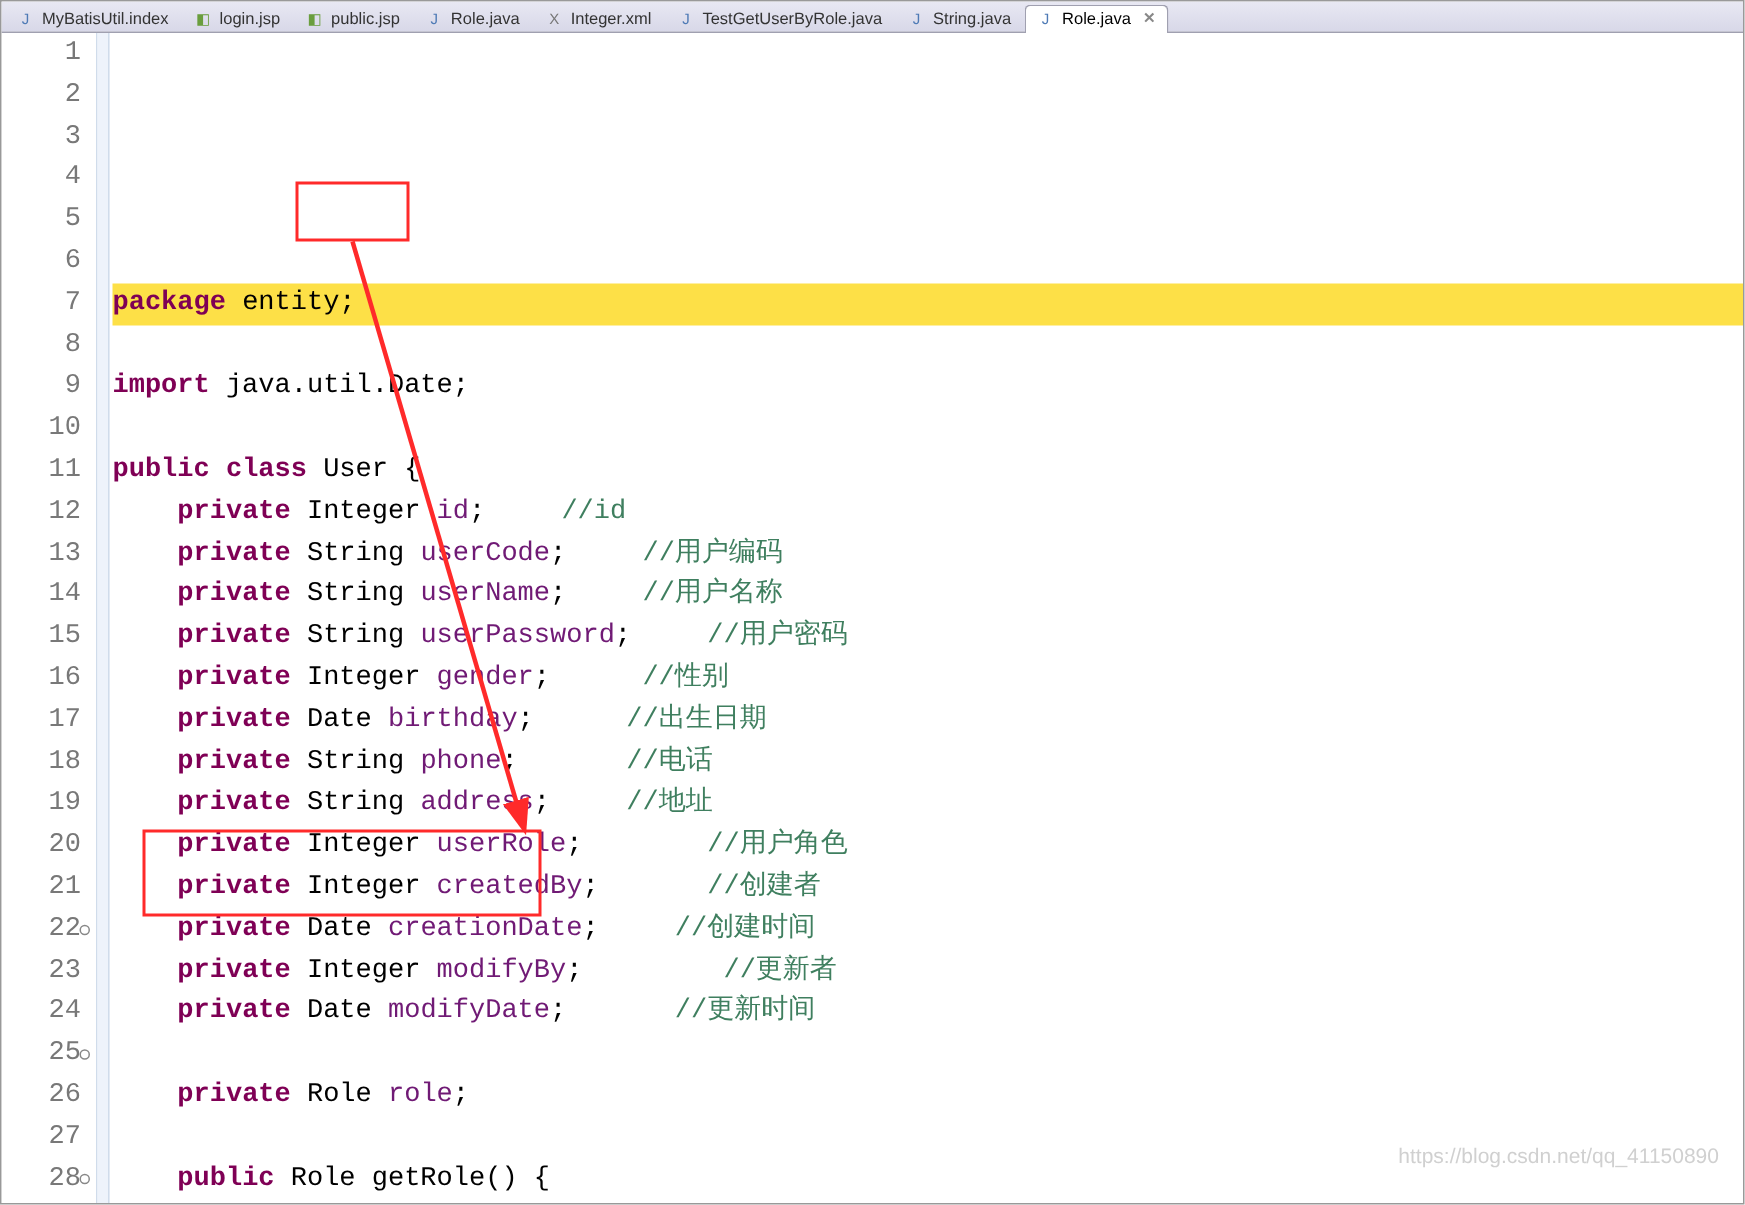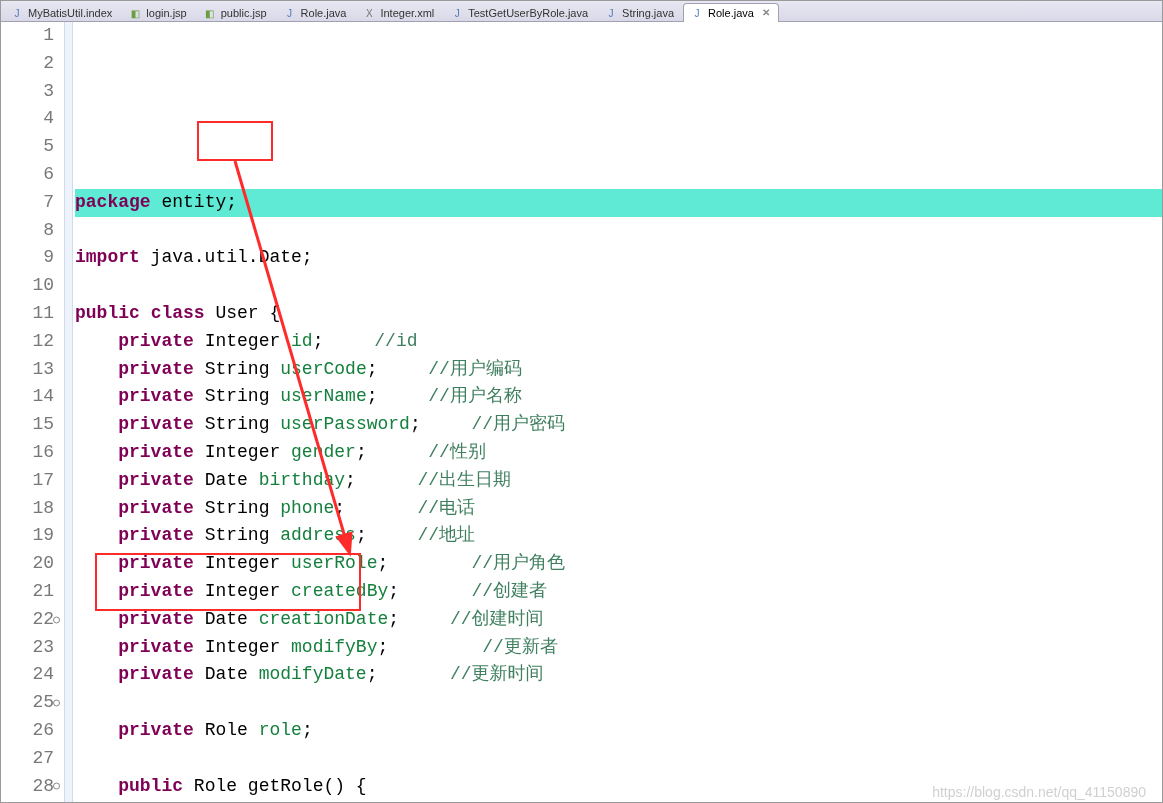--- a/index.html
+++ b/index.html
@@ -94,39 +94,39 @@
     width: 8px;
     background: #eef3fb;
     border-right: 1px solid #d0dceb;
   }
   .code {
     padding-left: 2px;
     flex: 1;
     position: relative;
   }
   .code .line { display:block; min-height:27.8px; }
-  .current-line { background:#5eead4; }
+  .current-line { background:#fde047; }
   .tok-kw  { color:#7f0055; font-weight:bold; }
-  .tok-id  { color:#15803d; }
+  .tok-id  { color:#701a75; }
   .tok-cm  { color:#3f7f5f;margin-left:40px; }
   .tok-pl  { color:#000; }
 
   
   .ann-box {
     position:absolute;
     border:2px solid #ff2a2a;
     pointer-events:none;
   }
   .ann-arrow {
     position:absolute;
     pointer-events:none;
   }
   .watermark{
     position:absolute;
-    right:16px; bottom:2px;
+    right:16px; bottom:24px;
     color:#d0d0d0;
     font-size:14px;
     font-family: Arial, sans-serif;
     pointer-events:none;
     user-select:none;
   }
 </style>
 </head>
 <body>
 

